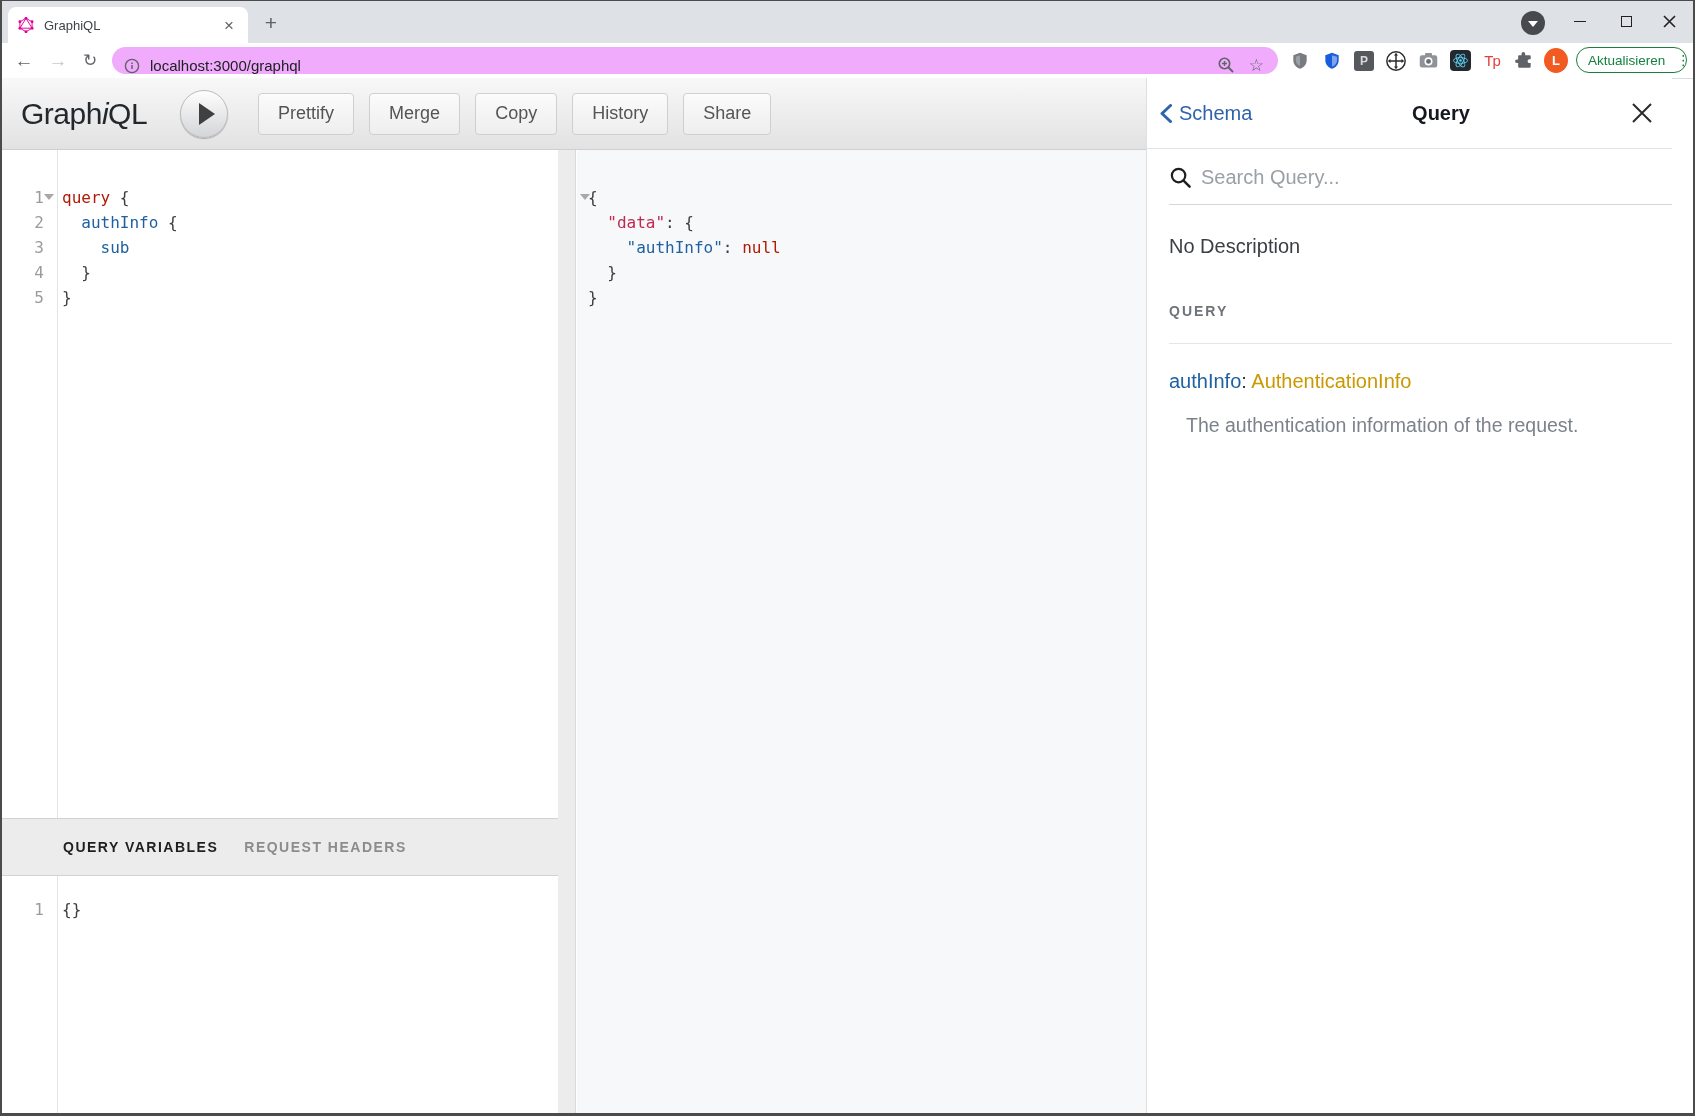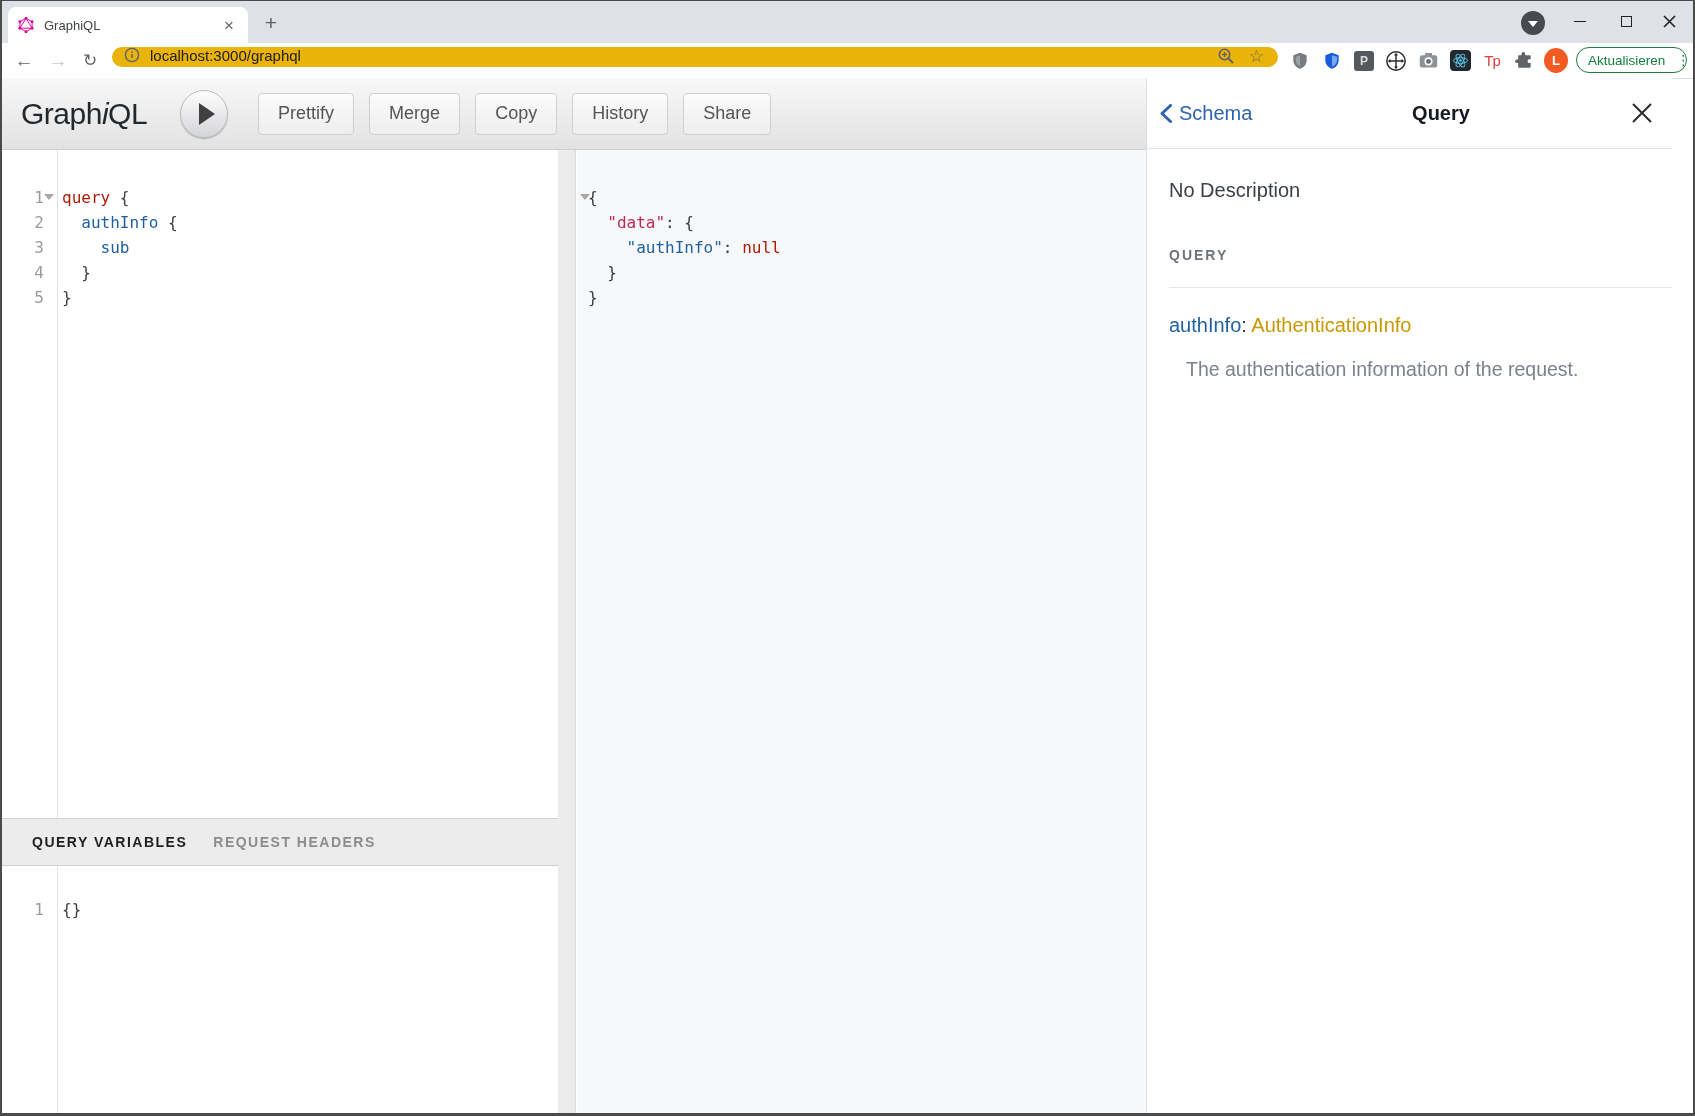--- a/index.html
+++ b/index.html
@@ -25,22 +25,22 @@
                   border-top:6px solid #fff;margin-top:2px;}
   .winbtn{position:absolute;top:6px;width:34px;height:30px;display:flex;align-items:center;justify-content:center;}
   .wb-min{left:1563px;} .wb-max{left:1609px;} .wb-close{left:1652px;}
   .wb-min i{display:block;width:12px;height:0;border-top:1.6px solid #202124;}
   .wb-max i{display:block;width:11px;height:11px;border:1.6px solid #202124;box-sizing:border-box;}
   
   .btoolbar{position:absolute;left:0;top:43px;width:1695px;height:35px;background:#fff;border-bottom:1px solid #dbdde0;box-sizing:content-box;}
   .navic{position:absolute;top:0;height:35px;display:flex;align-items:center;justify-content:center;width:28px;
          font-size:19px;color:#5f6368;}
   .nav-back{left:10px;} .nav-fwd{left:44px;color:#c3c7cc;} .nav-reload{left:76px;font-size:17px;}
-  .omnibox{position:absolute;left:112px;top:4px;width:1166px;height:20px;border-radius:14px;background:#eab308;
-           display:flex;align-items:flex-start;}
+  .omnibox{position:absolute;left:112px;top:4px;width:1166px;height:27px;border-radius:14px;background:#f0abfc;
+           display:flex;align-items:flex-end;}
   .omni-info{margin-left:12px;}
   .omni-url{font-size:15px;color:#202124;margin-left:10px;flex:1;}
   .omni-right{display:flex;align-items:center;gap:14px;margin-right:14px;}
   .star{font-size:17px;color:#5f6368;line-height:17px;}
   .extrow{position:absolute;top:43px;height:35px;left:1288px;display:flex;align-items:center;gap:8px;}
   .ext{width:24px;height:24px;display:flex;align-items:center;justify-content:center;}
   .ext-p{width:20px;height:20px;border-radius:3px;background:#55585c;color:#d9dadc;font-size:12px;font-weight:bold;
          display:flex;align-items:center;justify-content:center;}
   .ext-react{width:21px;height:21px;border-radius:4px;background:#23272e;display:flex;align-items:center;justify-content:center;}
   .ext-tp{color:#e2403d;font-weight:normal;font-size:15px;letter-spacing:-1px;}
@@ -76,23 +76,23 @@
   .cm-ln{flex:0 0 57px;text-align:right;padding-right:13px;color:#9b9b9b;box-sizing:border-box;}
   .cm-code{padding-left:5px;}
   .pane-result .cm-code{padding-left:11px;}
   .tk-kw{color:#B11A04;} .tk-field{color:#1F61A0;} .tk-p{color:#3b3f42;} .tk-prop{color:#C12950;}
   .codeblock{position:absolute;left:0;right:0;top:35px;}
   .fold{position:absolute;width:0;height:0;border-left:5px solid transparent;border-right:5px solid transparent;
         border-top:6px solid #a8a8a8;z-index:3;}
   .fold-editor{left:44px;top:44px;}
   .fold-result{left:3px;top:44px;}
   
-  .varsbar{position:absolute;left:0;top:668px;width:558px;height:48px;background:#ececec;
+  .varsbar{position:absolute;left:0;top:668px;width:558px;height:58px;background:#ececec;
            border-top:1px solid #d2d2d2;border-bottom:1px solid #d2d2d2;box-sizing:border-box;
-           display:flex;align-items:center;gap:26px;padding-left:32px;z-index:4;}
+           display:flex;align-items:center;gap:26px;padding-left:63px;z-index:4;}
   .varstab{font-size:14px;font-weight:bold;letter-spacing:1.5px;color:#8c8c8c;}
   .varstab.active{color:#1f1f1f;}
   .varsblock{position:absolute;left:0;right:0;top:747px;}
   
   .docs{position:absolute;left:1146px;top:78px;width:526px;height:1038px;background:#fff;
         border-left:1px solid #e0e0e0;box-sizing:border-box;}
   .docs-header{height:71px;border-bottom:1px solid #e4e4e4;display:flex;align-items:center;box-sizing:border-box;}
   .docs-back{display:flex;align-items:center;gap:7px;margin-left:13px;color:#2f63ad;font-size:20px;width:110px;}
   .docs-title{flex:1;text-align:center;font-size:20px;font-weight:bold;color:#15181e;}
   .docs-close{width:60px;display:flex;justify-content:center;}
@@ -281,20 +281,28 @@
         </svg>
         <span>Schema</span>
       </div>
       <div class="docs-title">Query</div>
       <div class="docs-close">
         <svg width="22" height="22" viewBox="0 0 22 22">
           <path d="M2,2 L20,20 M20,2 L2,20" stroke="#2b2b2b" stroke-width="2"></path>
         </svg>
       </div>
     </div>
+    <div class="docs-search">
+      <svg width="23" height="23" viewBox="0 0 24 24">
+        <circle cx="10" cy="10" r="7" fill="none" stroke="#1f1f1f" stroke-width="2.3"></circle>
+        <path d="M15.2,15.2 L21.5,21.5" stroke="#1f1f1f" stroke-width="2.6" stroke-linecap="round"></path>
+      </svg>
+      <span class="ph">Search Query...</span>
+      <div class="uline"></div>
+    </div>
     <div class="docs-content">
       <div class="nodesc">No Description</div>
       <div class="fieldshead">QUERY</div>
       <hr class="docs-rule">
       <div class="fieldrow">
         <span class="fname">authInfo</span><span class="fcolon">: </span><span class="ftype">AuthenticationInfo</span>
       </div>
       <div class="fielddesc">The authentication information of the request.</div>
     </div>
   </div>

